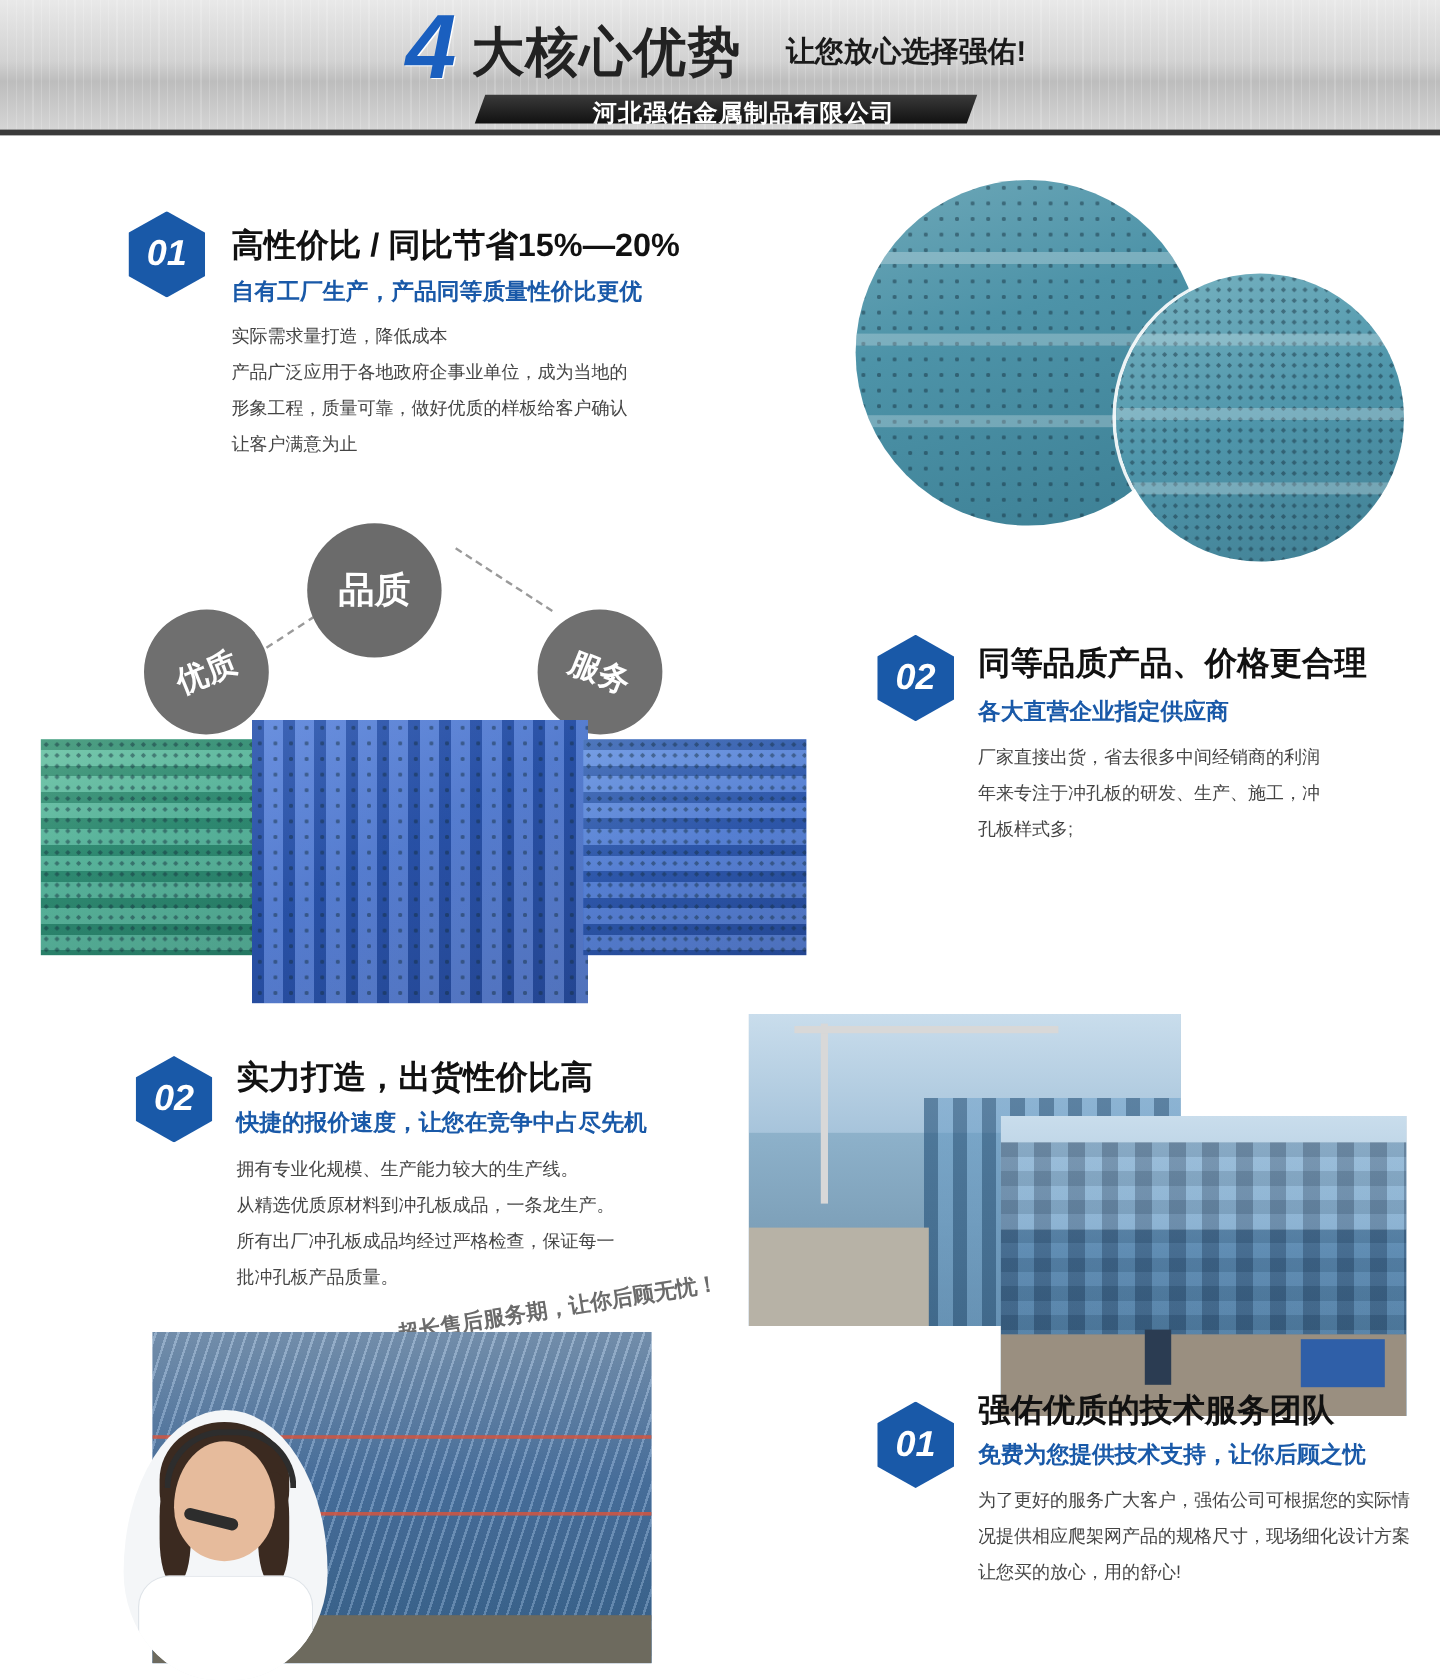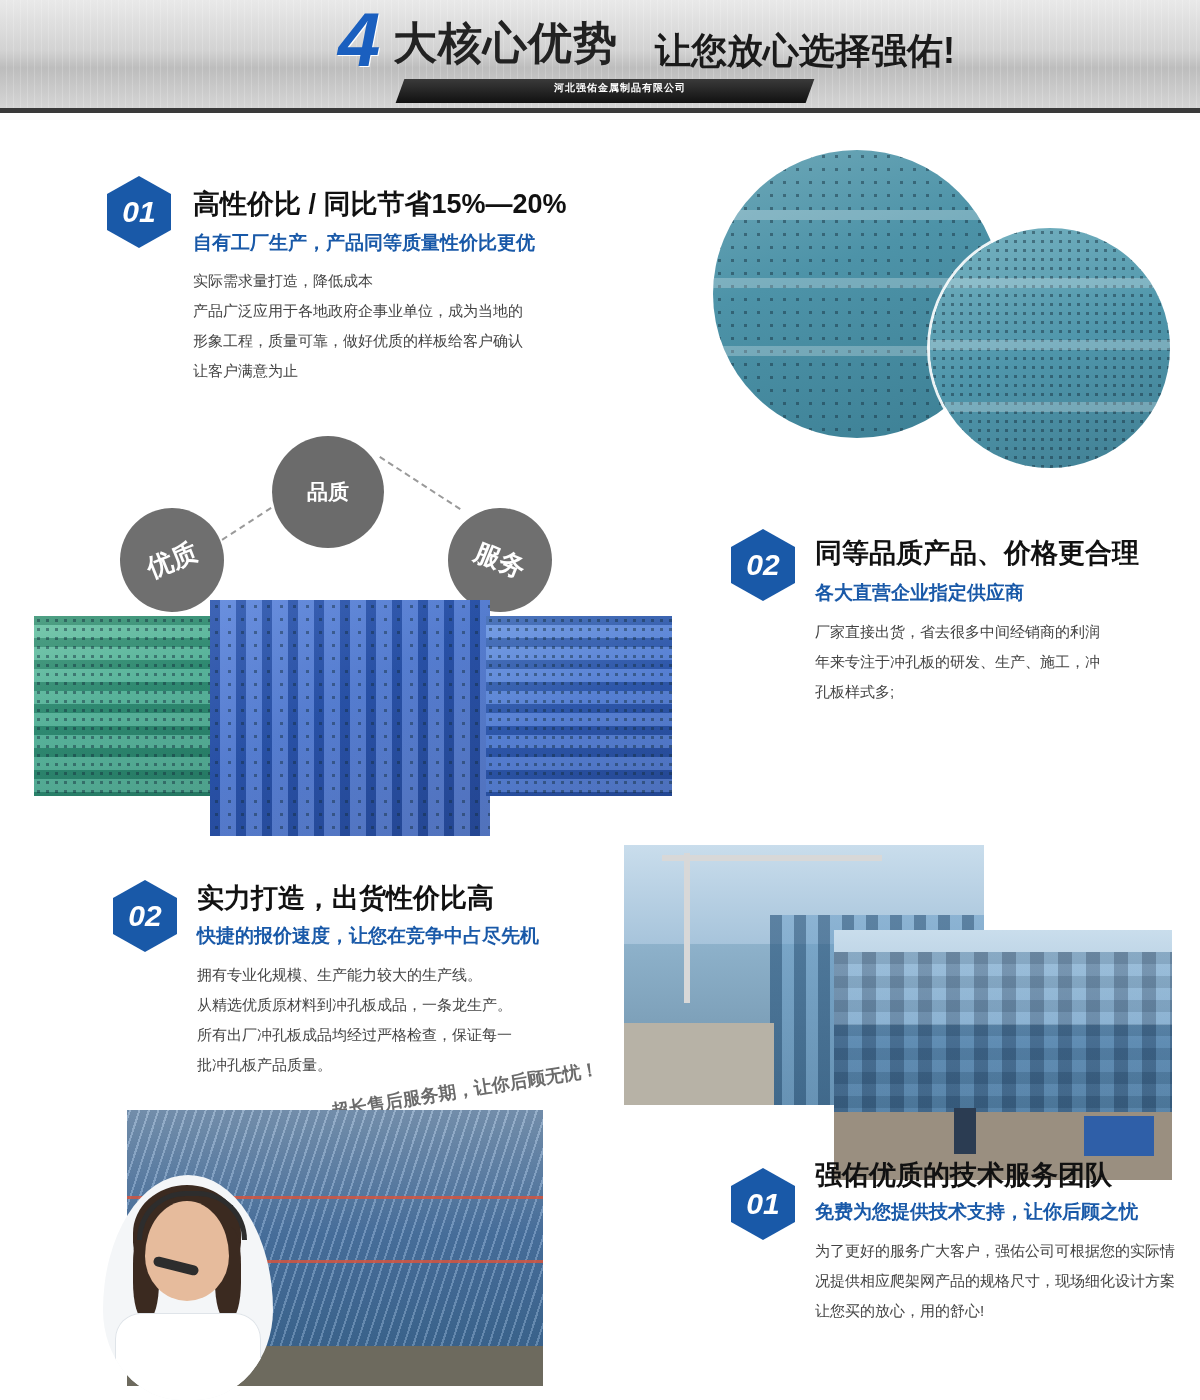--- a/index.html
+++ b/index.html
@@ -36,33 +36,33 @@
     text-shadow:1px 1px 0 #ffffff;
   }
   .head-main{
     position:absolute; left:393px; top:14px;
     font-size:44px; font-weight:bold; color:#222;
     letter-spacing:1px;
     white-space:nowrap;
   }
   .head-sub{
     position:absolute; left:655px; top:27px;
-    font-size:36px; font-weight:bold; color:#1a1a1a;
+    font-size:24px; font-weight:bold; color:#1a1a1a;
     white-space:nowrap;
   }
   .head-ribbon{
     position:absolute; left:400px; top:79px;
     width:410px; height:24px;
     background:linear-gradient(180deg,#3a3a3a,#111);
     transform:skewX(-20deg);
   }
   .head-ribbon-text{
     position:absolute; left:470px; top:81px;
     width:300px; text-align:center;
-    font-size:10px; font-weight:bold; color:#fff;
+    font-size:20px; font-weight:bold; color:#fff;
     letter-spacing:1px;
     white-space:nowrap;
   }
   .head-sep{
     position:absolute; left:0; top:108px; width:1200px; height:5px;
     background:#3a3a3a;
   }
 
   
   .hex{
@@ -129,21 +129,21 @@
   
   .qc{
     position:absolute;
     border-radius:50%;
     background:#6f6f6f;
     color:#fff;
     display:flex; align-items:center; justify-content:center;
     font-weight:bold;
     text-align:center;
   }
-  .qc-main{ left:272px; top:436px; width:112px; height:112px; font-size:21px; background:#6b6b6b; }
+  .qc-main{ left:256px; top:436px; width:112px; height:112px; font-size:30px; background:#6b6b6b; }
   .qc-left{ left:120px; top:508px; width:104px; height:104px; font-size:26px; transform:rotate(-22deg); }
   .qc-right{ left:448px; top:508px; width:104px; height:104px; font-size:26px; transform:rotate(22deg); }
   .dash{
     position:absolute;
     border-top:2px dashed #9a9a9a;
     height:0;
   }
   .dash1{ left:206px; top:520px; width:90px; transform:rotate(-33deg); }
   .dash2{ left:372px; top:482px; width:96px; transform:rotate(33deg); }
 

